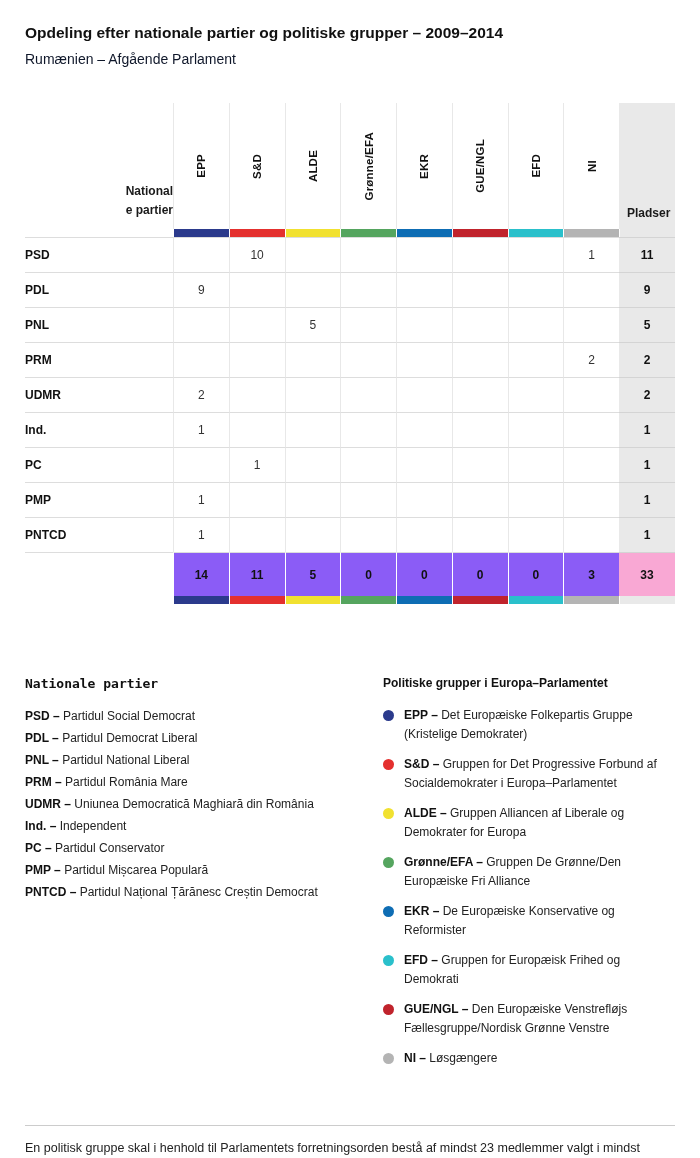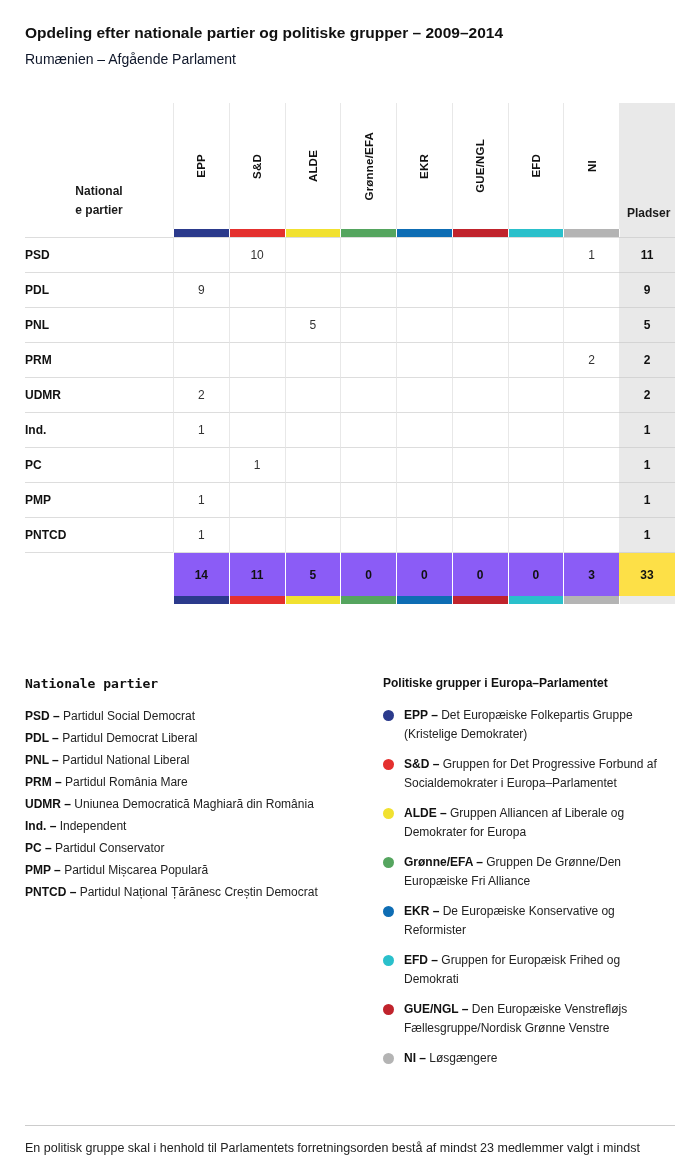--- a/index.html
+++ b/index.html
@@ -9,34 +9,34 @@
     font-family:"Liberation Sans", sans-serif; color:#1a1a1a;
     padding:24px 25px 0 25px;
   }
   .title { font-size:15.5px; font-weight:bold; color:#111; }
   .subtitle { font-size:14px; color:#0f172a; margin-top:9px; }
 
   #table-grid { display:grid; margin-top:36px; }
   .cell { font-size:12px; display:flex; align-items:center; justify-content:center; }
   .ghead { border-left:1px solid #e8e8e8; }
   .vtext { writing-mode:vertical-rl; transform:rotate(180deg); font-weight:bold; font-size:11.5px; color:#111; letter-spacing:.2px; }
-  .corner { align-items:flex-end; justify-content:center; }
+  .corner { align-items:flex-end; justify-content:flex-end; }
   .corner-label { font-weight:bold; font-size:12px; white-space:pre-line; line-height:1.6; padding-bottom:9px; }
   .pladser-head { background:#e9e9e9; align-items:flex-end; justify-content:flex-start; }
   .pladser-label { font-weight:bold; font-size:12px; padding:0 0 9px 8px; }
   .barcell { padding:0; border-left:1px solid #fff; display:block; }
   .barcell.empty { border-left:none; }
   .bar { width:100%; height:100%; }
   .pladser-bg { background:#e9e9e9; }
   .party { justify-content:flex-start; font-weight:bold; border-top:1px solid #ddd; color:#111; }
   .val { border-top:1px solid #ddd; border-left:1px solid #e8e8e8; color:#333; }
   .total { font-weight:bold; border-top:1px solid #d4d4d4; color:#111; }
   .totrow-first { border-top:1px solid #ddd; }
   .totval { background:#8b5cf6; font-weight:bold; border-top:1px solid #ddd; border-left:1px solid #fff; color:#111; }
-  .tottotal { background:#fde047; font-weight:bold; border-top:1px solid #d4d4d4; color:#111; }
+  .tottotal { background:#f9a8d4; font-weight:bold; border-top:1px solid #d4d4d4; color:#111; }
 
   .legends { display:flex; margin-top:72px; }
   .leg-left { flex:0 0 358px; }
   .leg-right { flex:1; }
   .nat-title { font-family:"DejaVu Sans Mono", monospace; font-weight:bold; font-size:13px; margin-bottom:14px; color:#111; }
   .nat-item { font-size:12px; line-height:22px; color:#222; }
   .nat-item b { color:#111; }
   .grp-title { font-weight:bold; font-size:12px; margin-bottom:16px; color:#111; }
   .grp-item { display:flex; margin-bottom:11px; }
   .dot { width:11px; height:11px; border-radius:50%; flex:0 0 11px; margin:4px 10px 0 0; }

